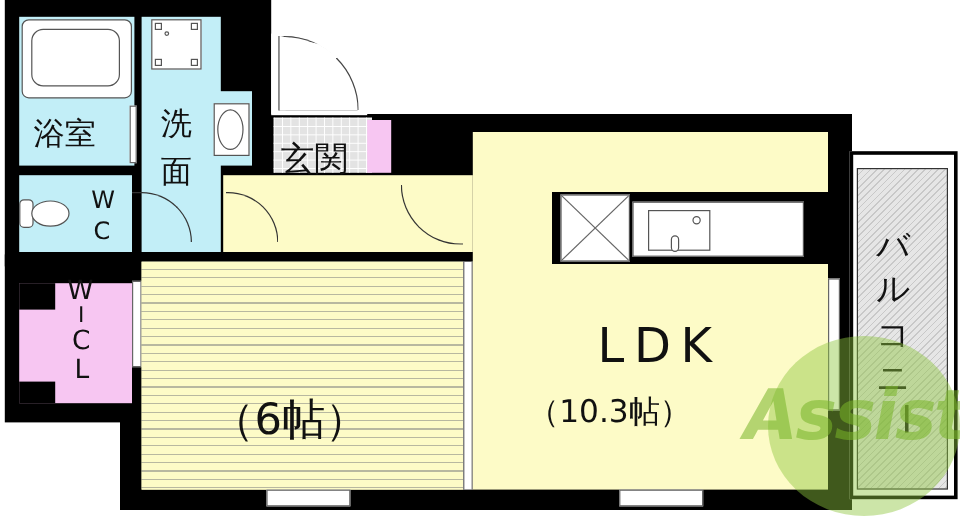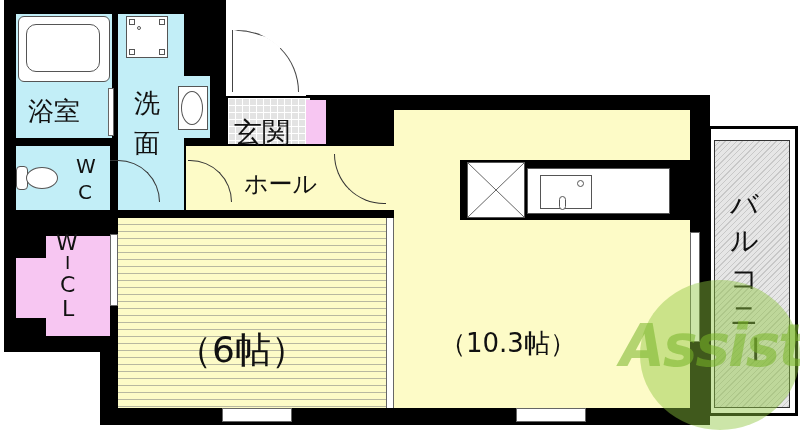--- a/index.html
+++ b/index.html
@@ -57,21 +57,20 @@
   <div class="label" style="left:78px;top:180px;font-size:20px;">C</div>
   <div class="abs" style="left:110px;top:160px;width:50px;height:42px;border-top:1.5px solid #333;border-right:1.5px solid #333;border-top-right-radius:50px;background:transparent;"></div>
 
   <div class="abs white" style="left:226px;top:28px;width:80px;height:68px;"></div>
   <div class="abs" style="left:233px;top:30px;width:66px;height:62px;border-top:1.5px solid #444;border-right:1.5px solid #444;border-top-right-radius:66px;border-left:5px solid #fff;box-shadow:-1px 0 0 #444;"></div>
   <div class="abs tile" style="left:228px;top:98px;width:82px;height:46px;"></div>
   <div class="abs pink" style="left:306px;top:100px;width:20px;height:44px;"></div>
   <div class="label" style="left:234px;top:114px;font-size:28px;">玄関</div>
 
   <div class="abs yellow" style="left:186px;top:146px;width:208px;height:64px;"></div>
-  <div class="label" style="left:244px;top:168px;font-size:24px;">ホール</div>
   <div class="abs" style="left:188px;top:160px;width:44px;height:42px;border-top:1.5px solid #333;border-right:1.5px solid #333;border-top-right-radius:44px;"></div>
   <div class="abs" style="left:334px;top:154px;width:52px;height:50px;border-bottom:1.5px solid #333;border-left:1.5px solid #333;border-bottom-left-radius:52px;"></div>
 
   <div class="abs pink" style="left:16px;top:236px;width:94px;height:100px;"></div>
   <div class="abs wall" style="left:16px;top:236px;width:30px;height:22px;"></div>
   <div class="abs wall" style="left:16px;top:318px;width:30px;height:18px;"></div>
   <div class="label" style="left:56px;top:230px;font-size:22px;">W</div>
   <div class="label" style="left:65px;top:252px;font-size:18px;">I</div>
   <div class="label" style="left:60px;top:272px;font-size:22px;">C</div>
   <div class="label" style="left:62px;top:296px;font-size:22px;">L</div>
@@ -90,20 +89,21 @@
         <line x1="0" y1="0" x2="56" y2="54" stroke="#666" stroke-width="1"></line>
         <line x1="56" y1="0" x2="0" y2="54" stroke="#666" stroke-width="1"></line>
       </svg>
   </div>
   <div class="abs white" style="left:527px;top:168px;width:143px;height:46px;border:1px solid #555;">
     <div class="abs" style="left:12px;top:6px;width:52px;height:34px;border:1.5px solid #555;">
       <div class="abs" style="left:36px;top:4px;width:7px;height:7px;border:1px solid #555;border-radius:50%;"></div>
       <div class="abs" style="left:18px;top:20px;width:7px;height:14px;border:1px solid #555;border-radius:4px;background:#fff;"></div>
     </div>
   </div>
+  <div class="label" style="left:498px;top:266px;font-size:40px;letter-spacing:8px;">LDK</div>
   <div class="label" style="left:440px;top:326px;font-size:26px;">（10.3帖）</div>
   <div class="abs white" style="left:516px;top:408px;width:70px;height:14px;border:1px solid #666;"></div>
   <div class="abs white" style="left:690px;top:232px;width:10px;height:110px;border:1px solid #666;"></div>
 
   <div class="abs" style="left:708px;top:126px;width:90px;height:290px;border:3px solid #000;background:#fff;"></div>
   <div class="abs balc" style="left:714px;top:140px;width:76px;height:268px;border:1px solid #333;"></div>
   <div class="label" style="left:730px;top:186px;font-size:28px;">バ</div>
   <div class="label" style="left:730px;top:222px;font-size:28px;">ル</div>
   <div class="label" style="left:730px;top:260px;font-size:28px;">コ</div>
   <div class="label" style="left:730px;top:296px;font-size:28px;">ニ</div>

